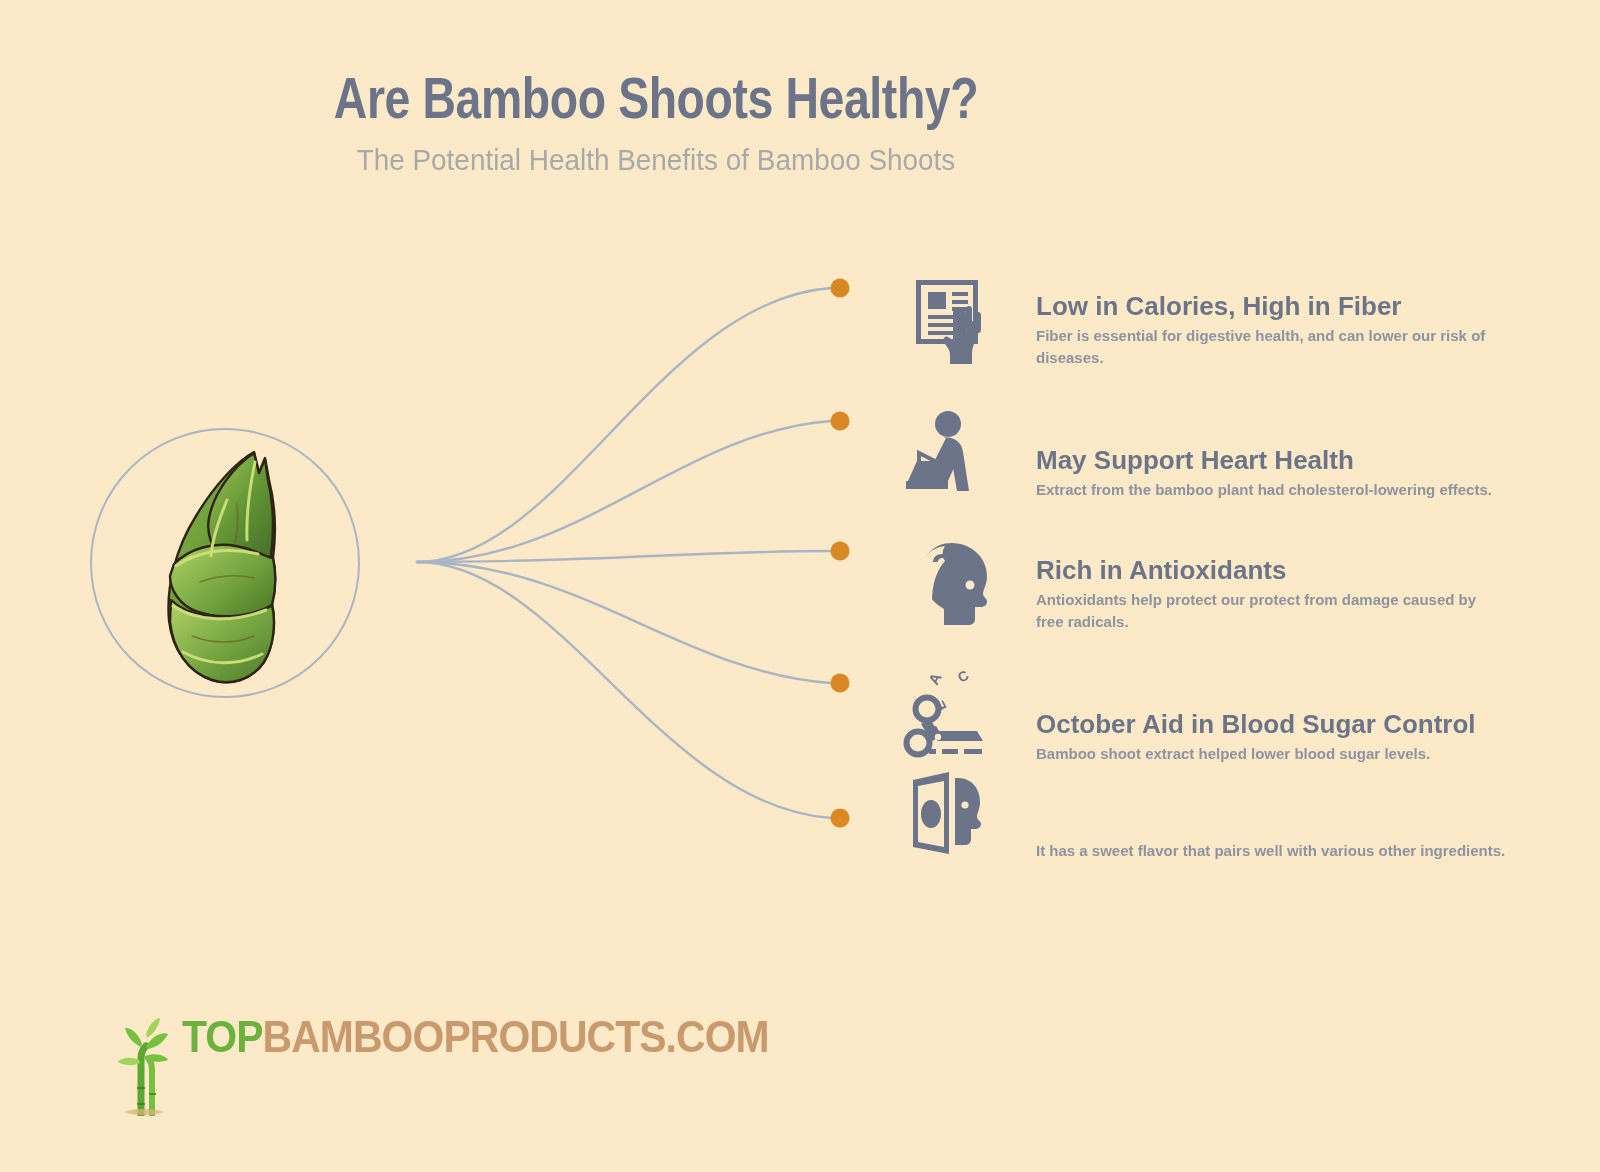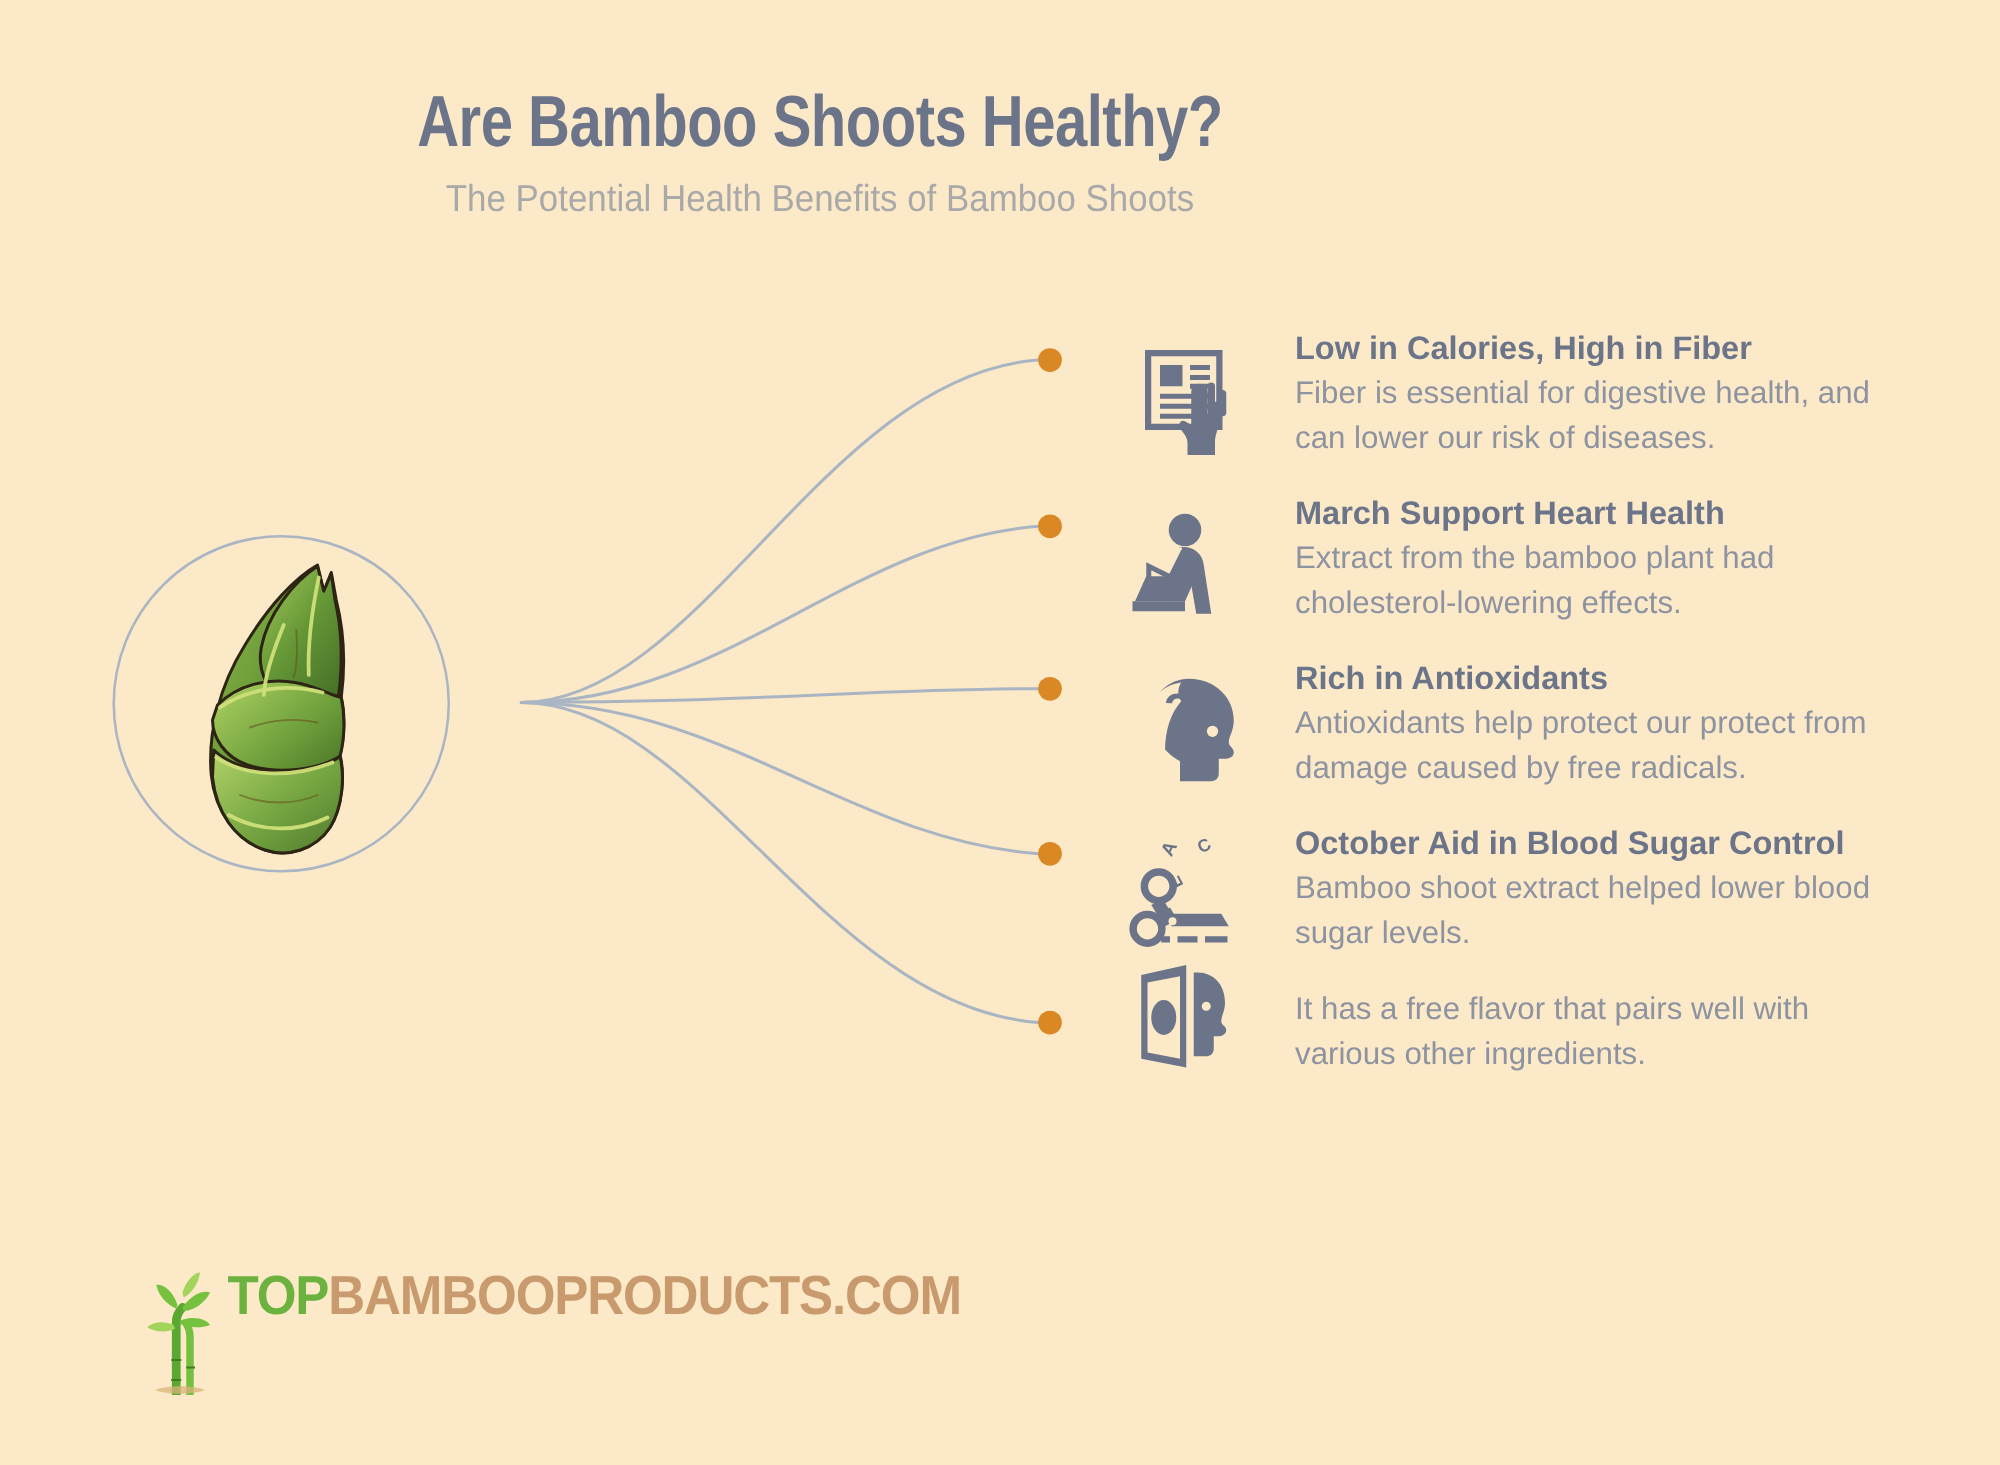--- a/index.html
+++ b/index.html
@@ -61,24 +61,25 @@
   .benefit-text { padding-left:38px; padding-top:14px; }
   .benefit-title {
     font-size:26px;
     font-weight:bold;
     color:#6b7489;
     line-height:1.12;
     white-space:nowrap;
   }
   .benefit-desc {
     margin-top:4px;
-    font-size:25px;
+    font-size:15px;
     color:#8d93a0;
     line-height:1.42;
     max-width:470px;
+    font-weight:bold;
   }
 
   
   #footer-logo {
     position:absolute;
     left:112px; top:1012px;
     display:flex; align-items:flex-start;
   }
   #logo-mark { width:62px; height:104px; flex:0 0 62px; }
   #logo-wordmark {
@@ -208,21 +209,21 @@
       <g fill="#6b7489">
         <circle cx="45" cy="19" r="13"></circle>
         <path d="M40,33 c10,-2 19,4 20,14 l6,39 h-12 l-5,-29 l-12,9 l-6,-9 l10,-20 c1,-3 4,-4 -1,-4 z"></path>
         <path d="M36,52 l13,-9 l6,9 l-14,10 z"></path>
         <path d="M14,56 h40 l-9,20 h-40 z"></path>
         <rect x="3" y="76" width="42" height="8"></rect>
         <path d="M16,48 l22,11 l-22,4 z" fill="none" stroke="#6b7489" stroke-width="4"></path>
       </g>
     </svg>
     <div class="benefit-text">
-      <div class="benefit-title">March Support Heart Health</div>
+      <div class="benefit-title">May Support Heart Health</div>
       <div class="benefit-desc">Extract from the bamboo plant had cholesterol-lowering effects.</div>
     </div>
   </div>
 
   <div class="benefit-row">
     <svg class="benefit-icon" viewBox="0 0 95 95">
       <g fill="#6b7489">
         <path d="M48,6 c22,0 36,16 36,33 c0,9 -4,13 -4,18 c0,3 4,4 4,8 c0,3 -3,5 -7,5
                  h-5 v12 c0,4 -3,6 -7,6 h-24 v-16 c-14,-8 -23,-22 -23,-36 c0,-17 14,-30 30,-30 z"></path>
         <path d="M42,9 c-16,2 -27,15 -27,30 c0,10 5,20 14,26 c0,-19 5,-32 13,-41 c-4,-6 -2,-12 0,-15 z" fill="#fbe9c8"></path>
@@ -268,21 +269,21 @@
 
         <path d="M10,14 L46,6 L46,88 L10,81 Z M15,20 v56 l26,5 v-66 z"></path>
         <ellipse cx="28" cy="48" rx="10" ry="14"></ellipse>
 
         <path d="M55,12 c14,0 22,11 22,24 c0,7 -3,11 -3,15 c0,3 4,4 4,7 c0,3 -3,5 -6,5
                  h-4 v10 c0,4 -3,6 -6,6 h-10 v-67 z"></path>
         <circle cx="62" cy="39" r="3.6" fill="#fbe9c8"></circle>
       </g>
     </svg>
     <div class="benefit-text">
-      <div class="benefit-desc">It has a free flavor that pairs well with various other ingredients.</div>
+      <div class="benefit-desc">It has a sweet flavor that pairs well with various other ingredients.</div>
     </div>
   </div>
 
 </div>
 
 <div id="footer-logo">
   <svg id="logo-mark" viewBox="0 0 62 104">
     <g>
       <path d="M29,104 v-58 c0,-6 2,-9 5,-12" fill="none" stroke="#5aa832" stroke-width="7" stroke-linecap="round"></path>
       <path d="M40,104 v-46 c0,-5 -1,-8 -3,-11" fill="none" stroke="#75c03f" stroke-width="6" stroke-linecap="round"></path>

